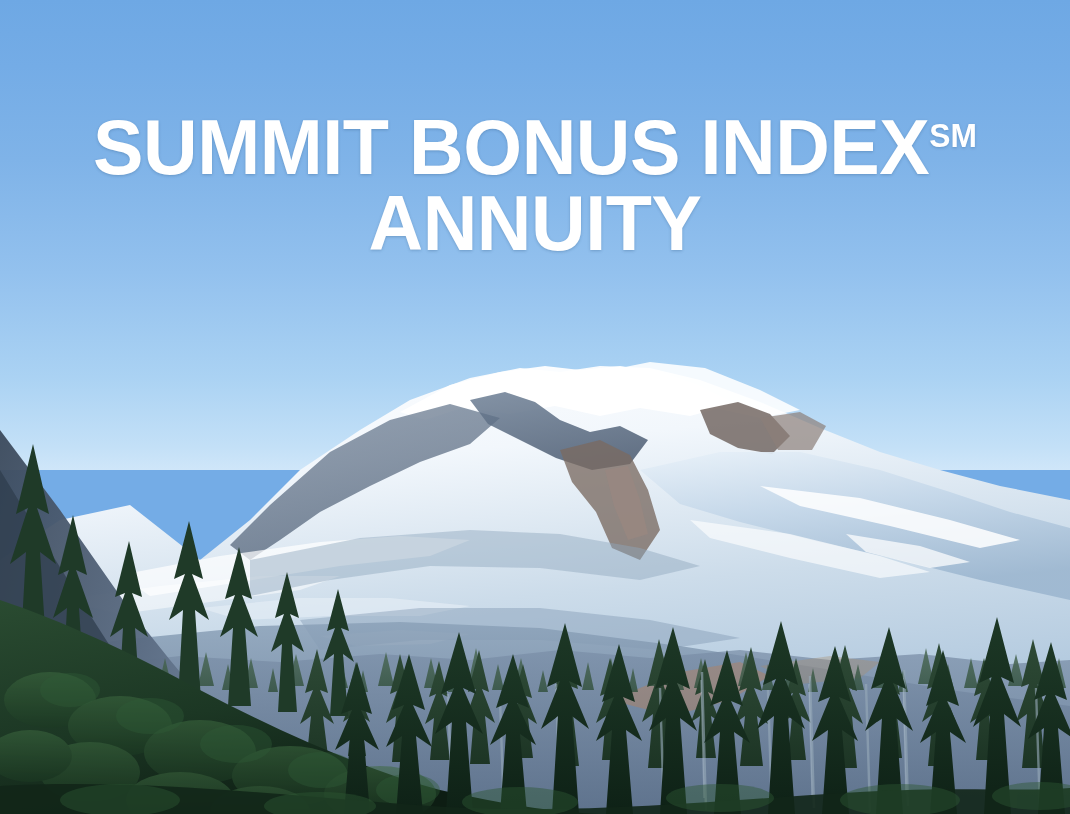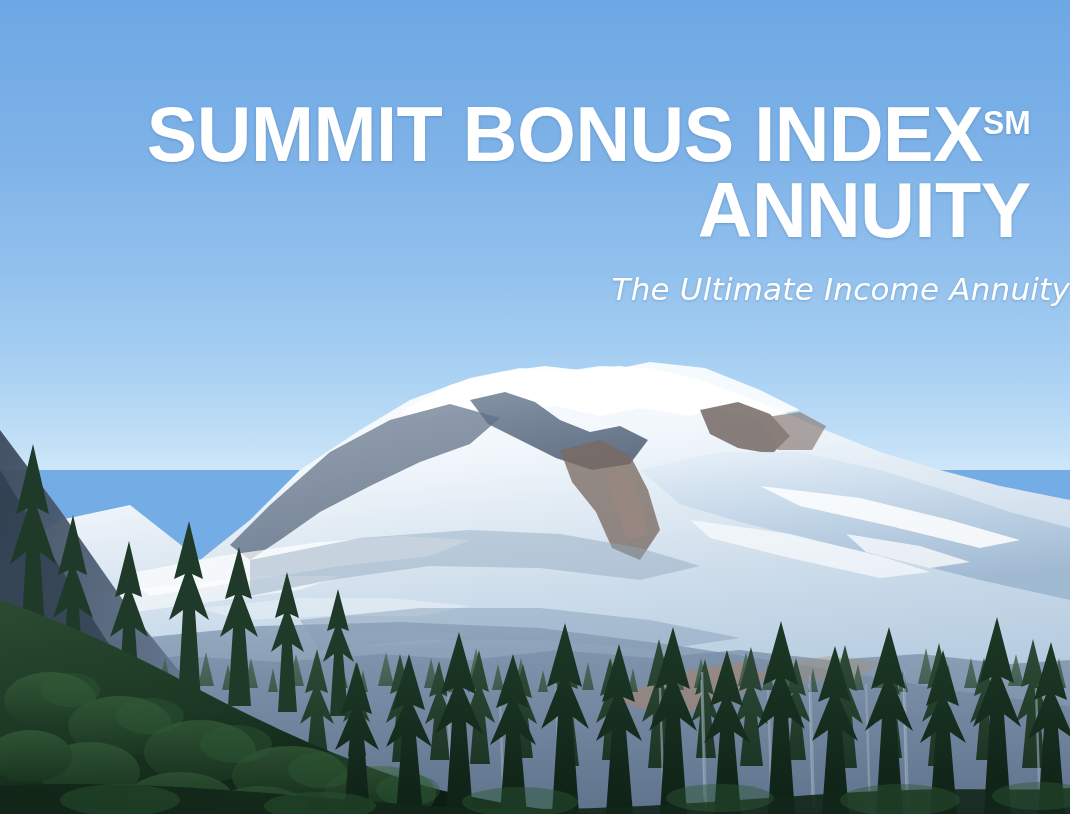--- a/index.html
+++ b/index.html
@@ -35,22 +35,22 @@
   }
   .mtn-svg { position:absolute; left:0; top:0; }
 
   
   .forest-wrap {
     position:absolute; left:0; top:0; width:1070px; height:814px;
   }
 
   
   .title-block {
-    position:absolute; left:0; top:4px; width:1070px;
-    text-align:right; z-index:40;
+    position:absolute; left:0; top:17px; width:1070px;
+    text-align:center; z-index:40;
     pointer-events:none;
   }
   .title {
     display:block;
     margin-top:92px;
     color:#ffffff;
     font-family:"Liberation Sans", sans-serif;
     font-weight:bold;
     font-size:78px;
     line-height:0.98;
@@ -372,16 +372,15 @@
         <ellipse cx="520" cy="802" rx="58" ry="15"></ellipse>
         <ellipse cx="720" cy="798" rx="54" ry="14"></ellipse>
         <ellipse cx="900" cy="800" rx="60" ry="16"></ellipse>
         <ellipse cx="1040" cy="796" rx="48" ry="14"></ellipse>
       </g>
     </svg>
   </div>
 
   <div class="title-block">
     <h1 class="title"><span>SUMMIT BONUS INDEX</span><sup class="sup">SM</sup><br><span>ANNUITY</span></h1>
-    <p class="subtitle">The Ultimate Income Annuity</p>
   </div>
 
 </div>
 
 </body></html>

